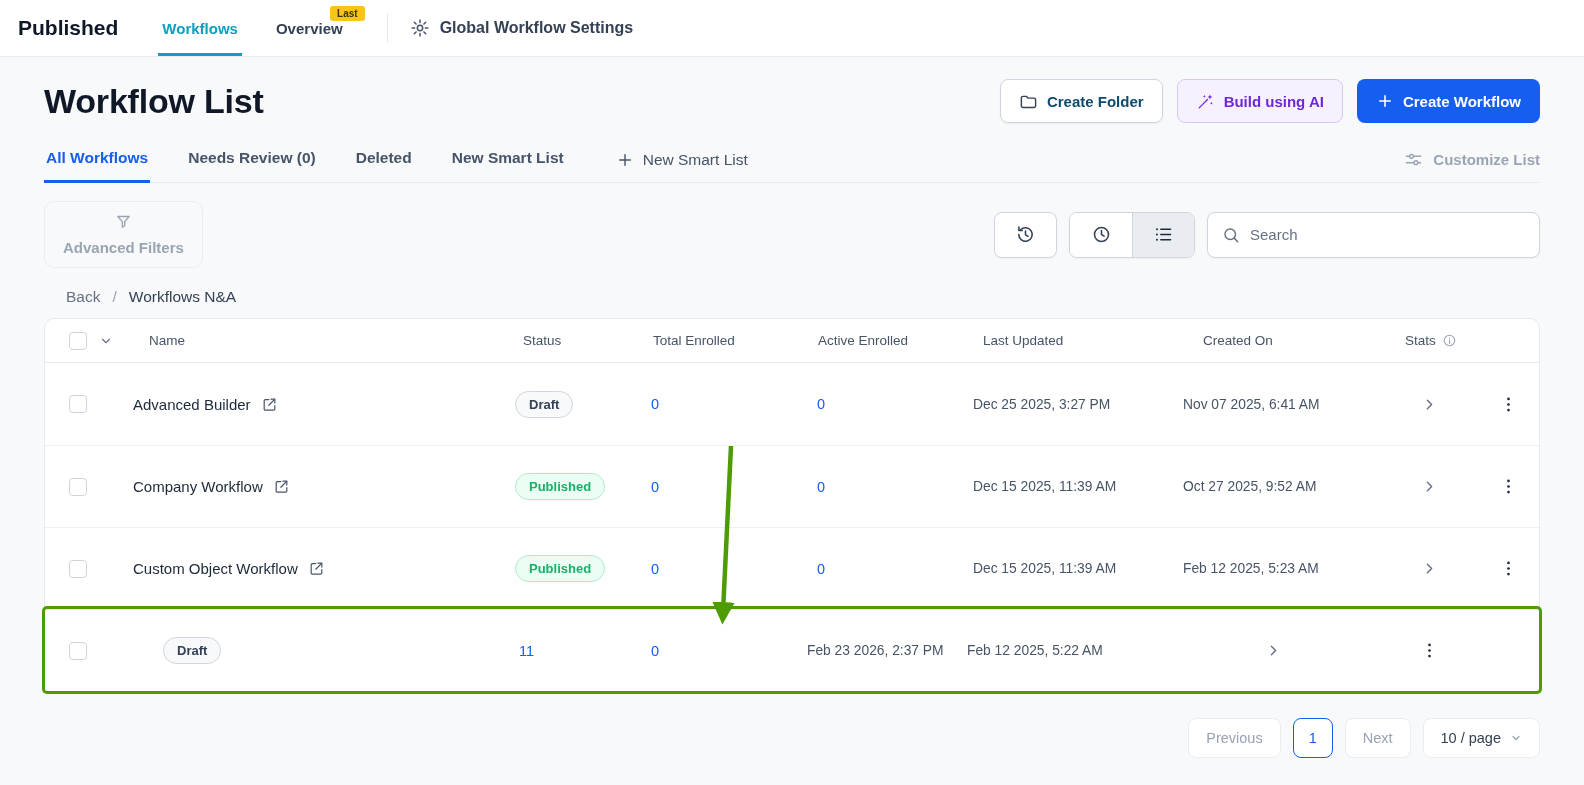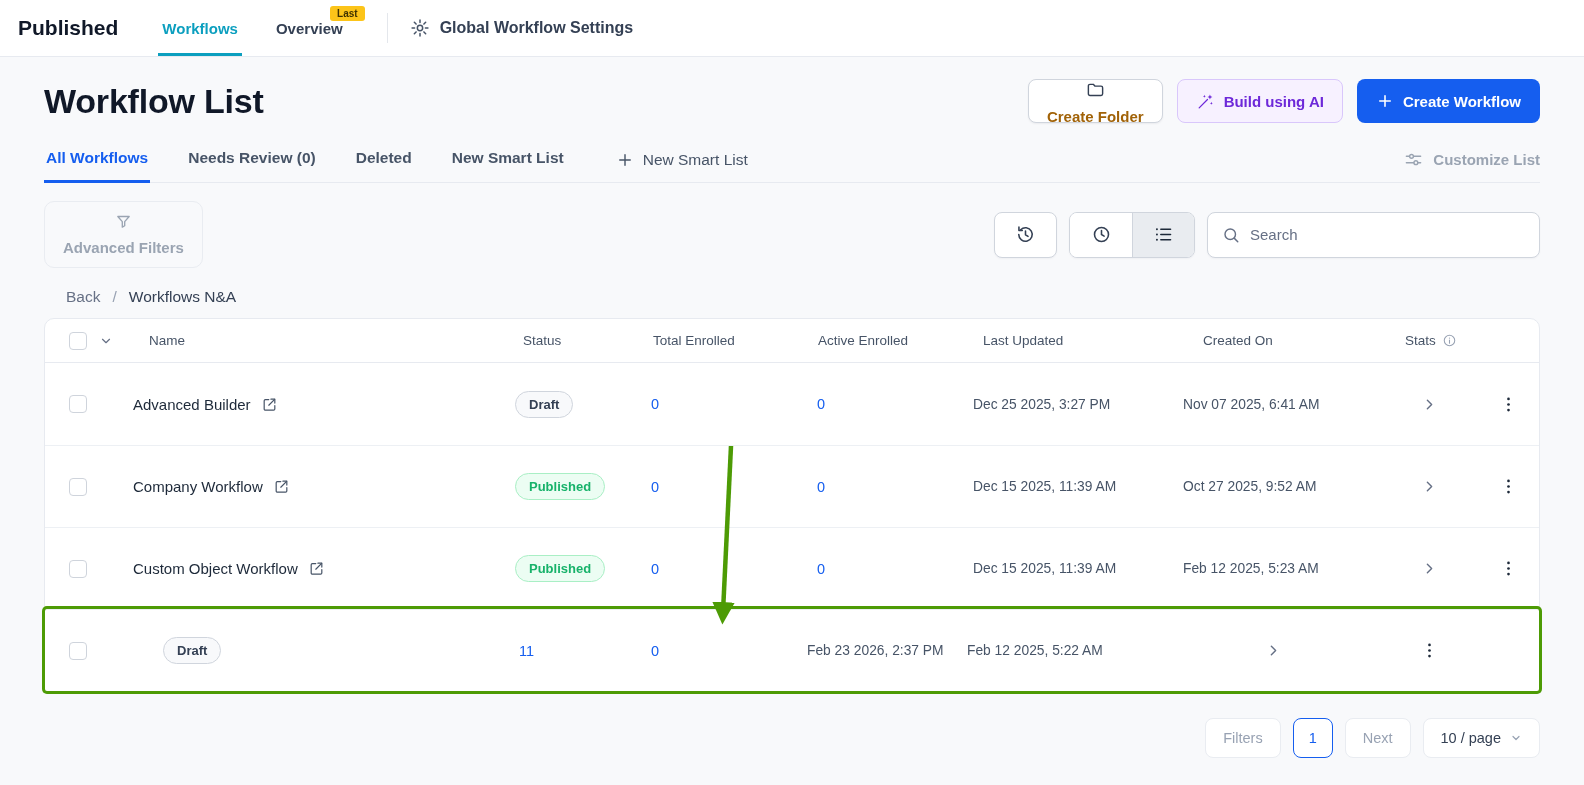--- a/index.html
+++ b/index.html
@@ -35,21 +35,21 @@
   
   .main { padding:0 44px; position:relative; z-index:1; }
   .page-head { display:flex; justify-content:space-between; align-items:center; margin-top:22px; }
   h1 { font-size:34px; font-weight:600; color:#101828; letter-spacing:-.2px; }
   .actions { display:flex; gap:14px; }
   .btn {
     height:44px; border-radius:8px; display:inline-flex; align-items:center; gap:9px;
     font-size:15px; font-weight:600; padding:0 18px; border:1px solid transparent;
     cursor:pointer; background:#fff; font-family:inherit; white-space:nowrap;
   }
-  .btn-folder { border-color:#d0d5dd; color:#a16207; box-shadow:0 1px 2px rgba(16,24,40,.06);flex-direction:column; }
+  .btn-folder { border-color:#d0d5dd; color:#0c4a6e; box-shadow:0 1px 2px rgba(16,24,40,.06); }
   .btn-ai { border-color:#d9c7fb; color:#6d28d9; background:#f7f1ff; }
   .btn-primary { background:#155eef; color:#fff; }
 
   
   .list-tabs { display:flex; align-items:flex-end; margin-top:26px; border-bottom:1px solid #e7eaf0; }
   .ltab {
     padding:0 2px 13px; margin-right:36px; font-size:15.5px; font-weight:600; color:#475467;
     cursor:pointer; border-bottom:3px solid transparent; margin-bottom:-1px;
   }
   .ltab.active { color:#155eef; font-weight:700; border-bottom-color:#155eef; }
@@ -464,21 +464,21 @@
           <circle cx="12" cy="12" r="1.7"></circle>
           <circle cx="12" cy="19" r="1.7"></circle>
         </svg>
       </span>
     </div>
   </div>
 </div>
     </div>
 
     <div class="pagination">
-      <button class="pg-btn">Filters</button>
+      <button class="pg-btn">Previous</button>
       <button class="pg-btn pg-num">1</button>
       <button class="pg-btn">Next</button>
       <div class="pg-btn pg-size">
         <span>10 / page</span>
         <span class="icon">
           <svg width="12" height="12" viewBox="0 0 24 24" fill="none" stroke="#98a2b3" stroke-width="2.4" stroke-linecap="round" stroke-linejoin="round">
             <polyline points="6 9 12 15 18 9"></polyline>
           </svg>
         </span>
       </div>

